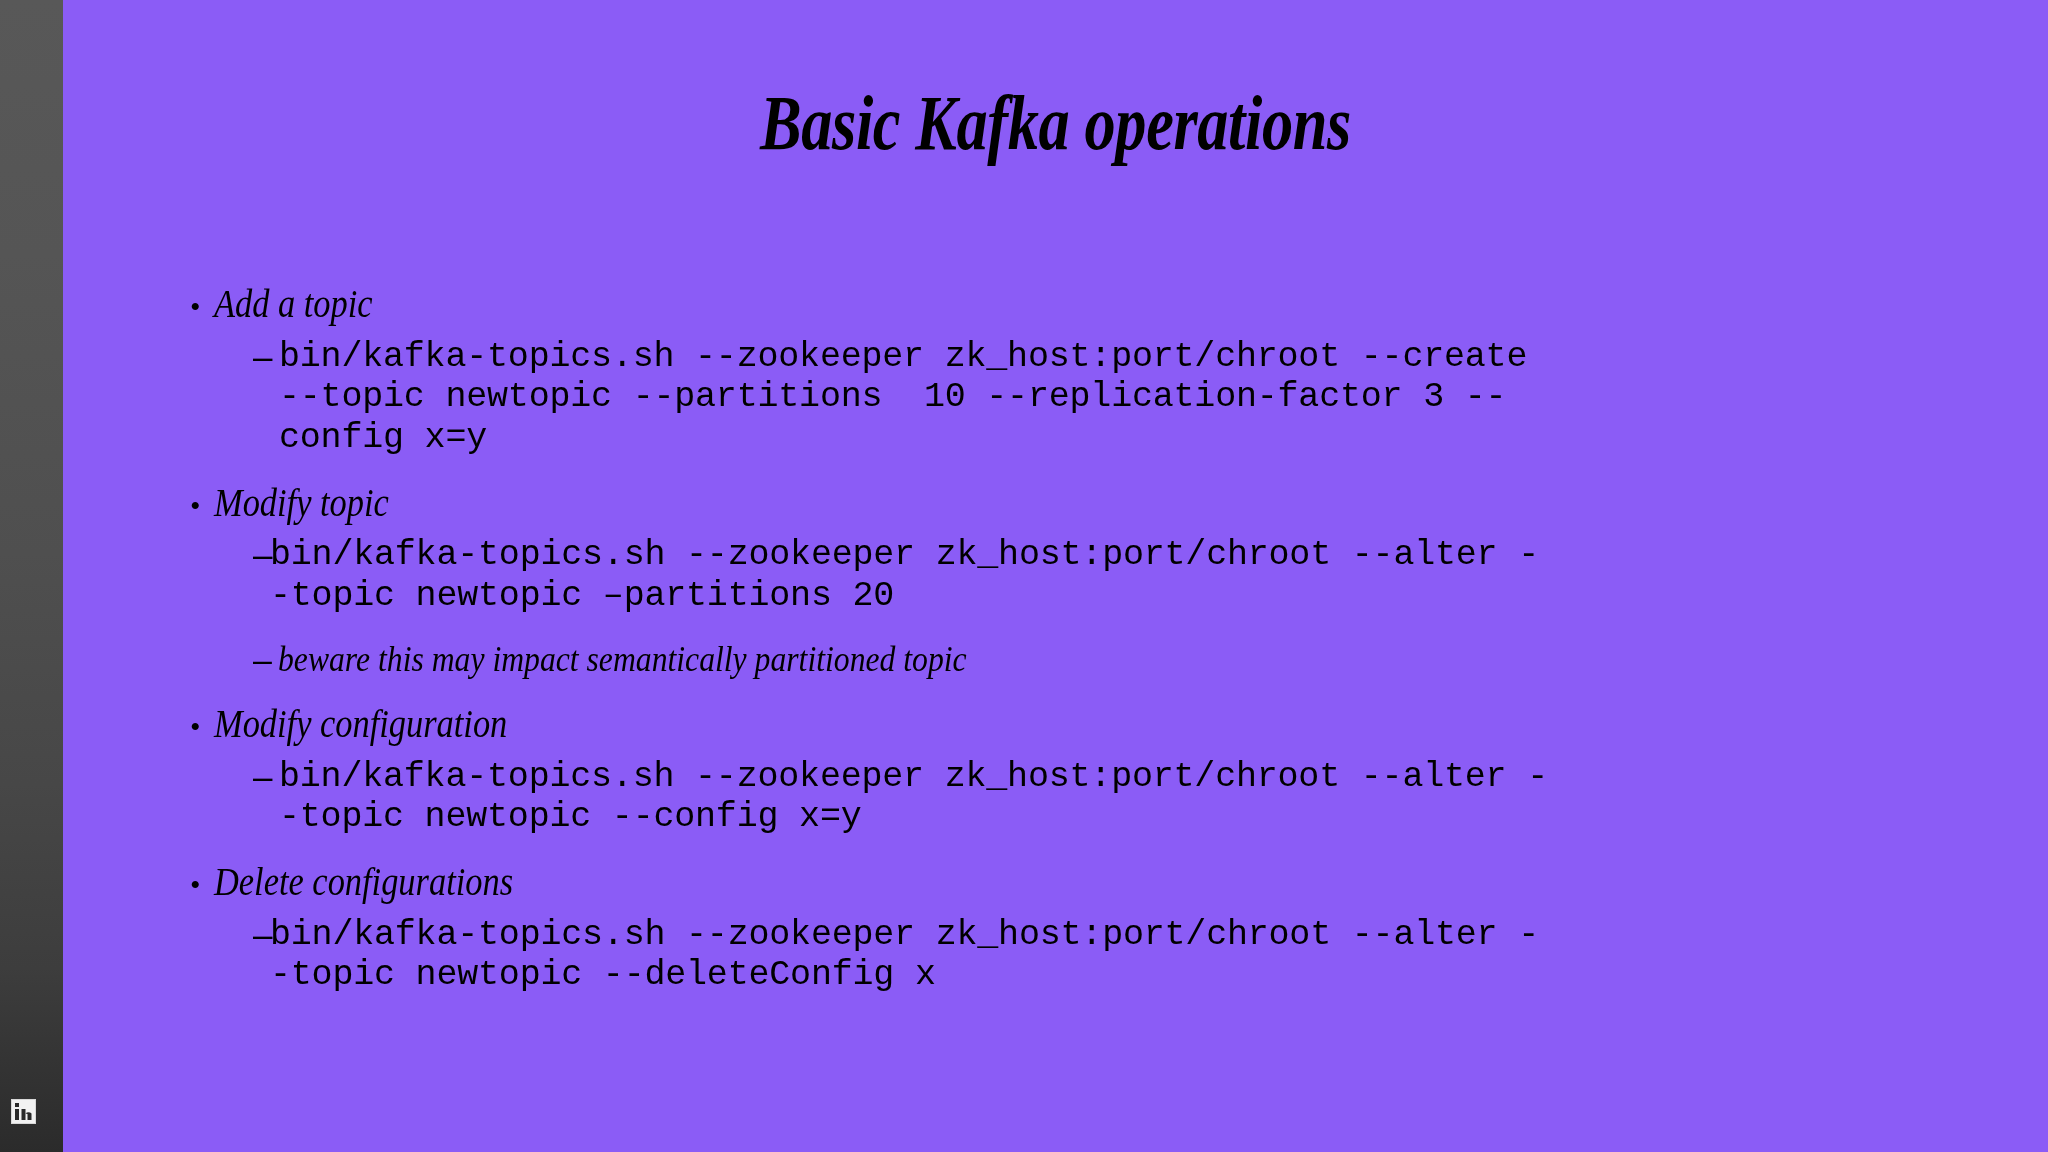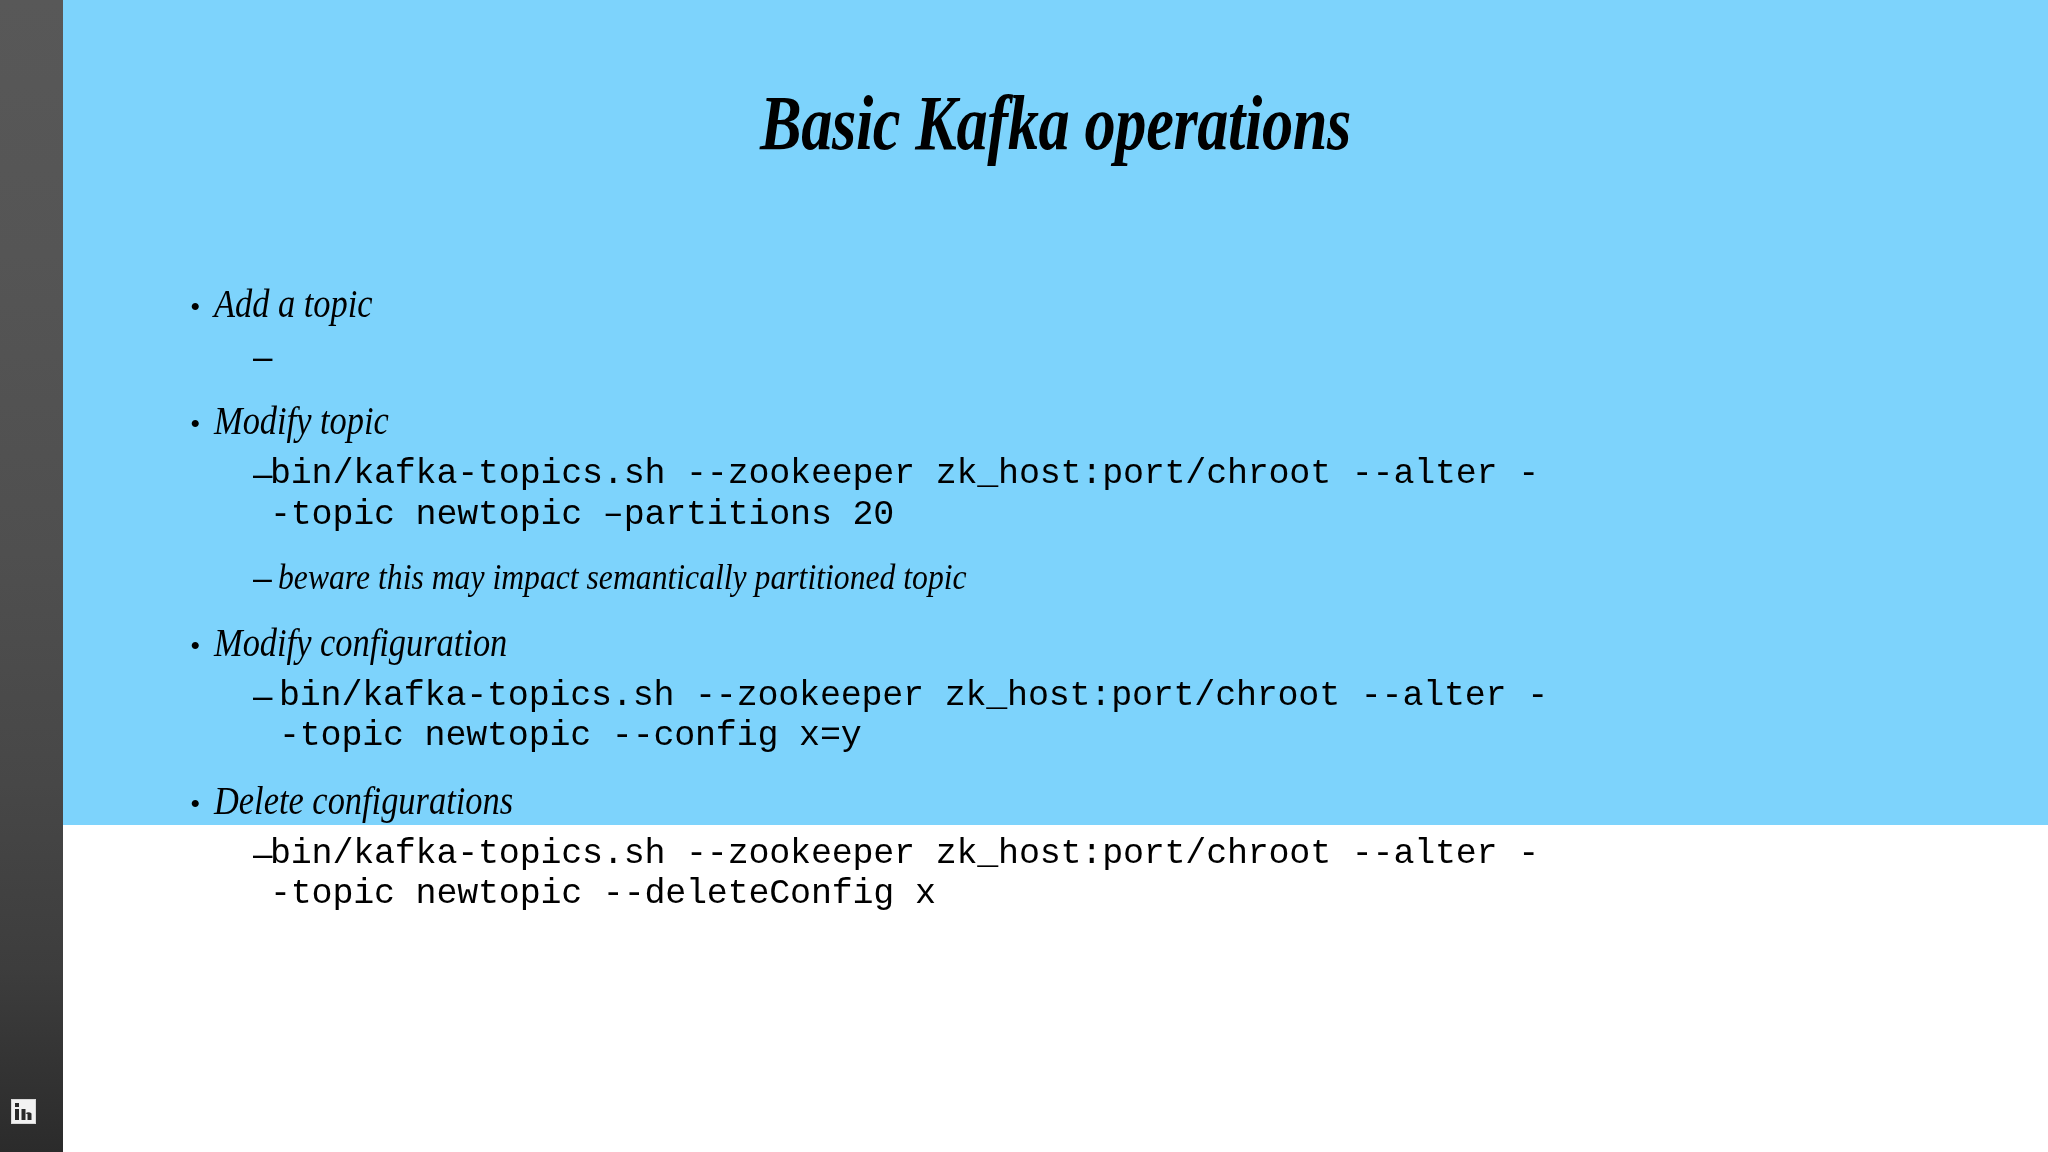--- a/index.html
+++ b/index.html
@@ -9,22 +9,22 @@
   }
   body {
     width: 2048px;
     height: 1152px;
     overflow: hidden;
     font-family: "Liberation Serif", "DejaVu Serif", serif;
   }
   .slide {
     position: relative;
     width: 2048px;
-    height: 825px;
-    background: #7dd3fc;
+    height: 1152px;
+    background: #8b5cf6;
     box-sizing: border-box;
     padding-left: 16px;
   }
   
   .sidebar {
     position: absolute;
     left: 0;
     top: 0;
     width: 63px;
     height: 1152px;
@@ -181,20 +181,21 @@
     <div class="slide-title">Basic Kafka operations</div>
 
     <div class="body-block">
 
       <div class="bullet1">
         <span class="marker">•</span>
         <span class="b1-text">Add a topic</span>
       </div>
       <div class="code-item">
         <span class="dash">–</span>
+        <span class="code-text">bin/kafka-topics.sh --zookeeper zk_host:port/chroot --create --topic newtopic --partitions  10 --replication-factor 3 --config x=y</span>
       </div>
 
       <div class="bullet1">
         <span class="marker">•</span>
         <span class="b1-text">Modify topic</span>
       </div>
       <div class="code-item">
         <span class="dash tight">–</span>
         <span class="code-text">bin/kafka-topics.sh --zookeeper zk_host:port/chroot --alter --topic newtopic –partitions 20</span>
       </div>

